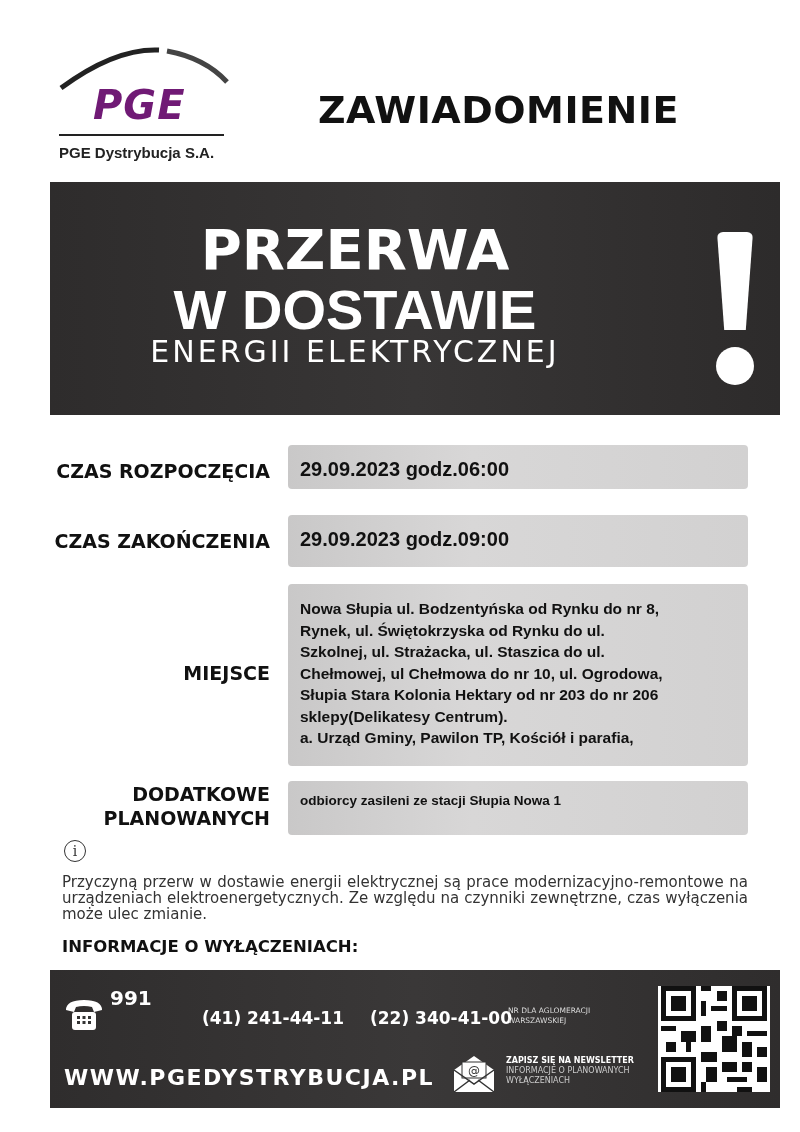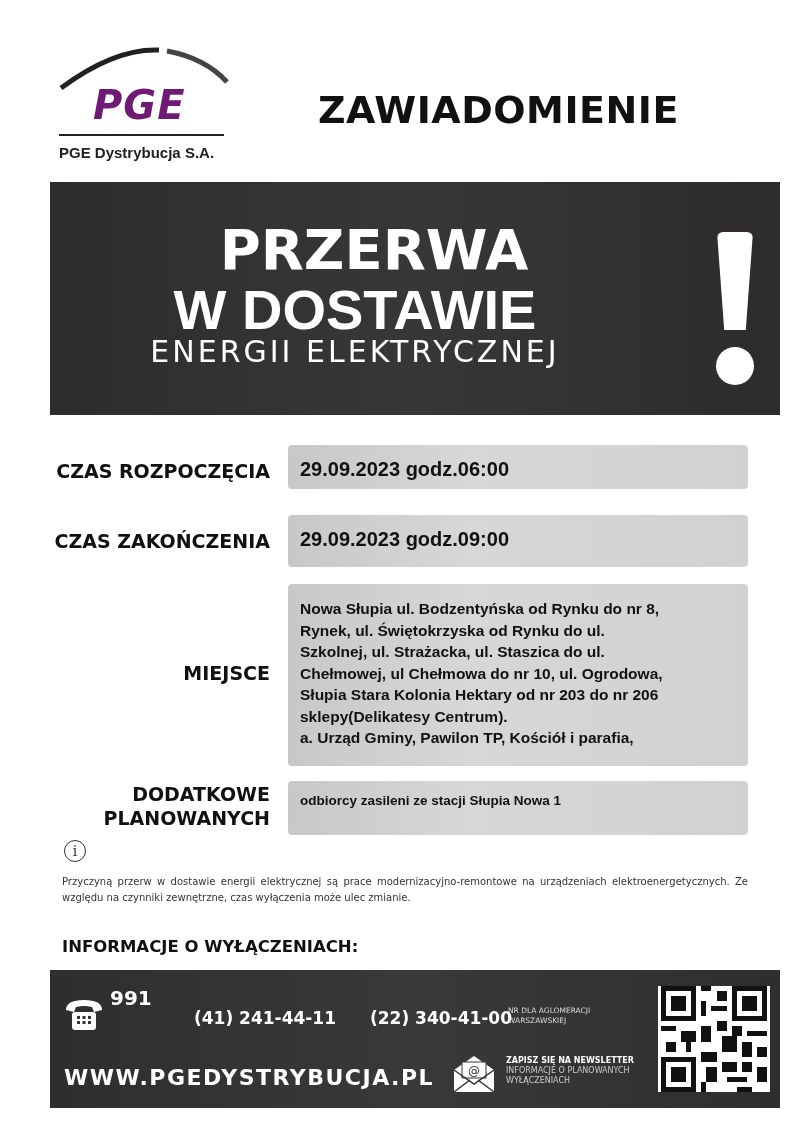--- a/index.html
+++ b/index.html
@@ -4,36 +4,36 @@
 <style>
   html,body{margin:0;padding:0;}
   body{width:800px;height:1132px;background:#fff;position:relative;overflow:hidden;font-family:"Liberation Sans",sans-serif;color:#111;}
   .logo{position:absolute;left:55px;top:40px;width:175px;height:130px;}
   .logo-arc{position:absolute;left:0;top:0;}
   .logo-text{position:absolute;left:38px;top:42px;font-family:"DejaVu Sans",sans-serif;font-size:40px;font-weight:bold;font-style:italic;letter-spacing:1px;color:#701a75;}
   .logo-line{position:absolute;left:4px;top:94px;width:165px;height:2px;background:#222;}
   .logo-sub{position:absolute;left:4px;top:104px;font-size:15px;font-weight:bold;color:#222;}
   .title{position:absolute;left:318px;top:88px;font-family:"DejaVu Sans",sans-serif;font-weight:bold;font-size:38px;letter-spacing:0.5px;color:#111;}
   .banner{position:absolute;left:50px;top:182px;width:730px;height:233px;background:linear-gradient(90deg,#2e2c2c,#383636 50%,#2d2b2b);}
-  .banner .l1{position:absolute;left:0;width:610px;text-align:center;top:38px;color:#fff;font-family:"DejaVu Sans",sans-serif;font-weight:bold;font-size:56px;line-height:60px;padding-left:19px;}
+  .banner .l1{position:absolute;left:0;width:610px;text-align:center;top:38px;color:#fff;font-family:"DejaVu Sans",sans-serif;font-weight:bold;font-size:56px;line-height:60px;}
   .banner .l2{position:absolute;left:0;width:610px;text-align:center;top:98px;color:#fff;font-family:Liberation Sans, sans-serif;font-weight:bold;font-size:56px;line-height:60px;}
   .banner .l3{position:absolute;left:0;width:610px;text-align:center;top:152px;color:#fff;font-family:"DejaVu Sans",sans-serif;font-size:30px;letter-spacing:3px;}
   .excl{position:absolute;left:655px;top:50px;width:58px;height:175px;}
   .excl .bar{position:absolute;left:12px;top:0;width:36px;height:98px;background:#fff;border-radius:6px;clip-path:polygon(0 0,100% 0,80% 100%,20% 100%);}
   .excl .dot{position:absolute;left:11px;top:115px;width:38px;height:38px;background:#fff;border-radius:50%;}
   .row-label{position:absolute;right:530px;font-family:"DejaVu Sans",sans-serif;font-weight:bold;font-size:19px;color:#111;text-align:right;}
   .field{position:absolute;left:288px;width:460px;background:linear-gradient(90deg,#c9c8c8,#d8d7d7 40%,#d2d1d1);border-radius:4px;}
   .field .v{position:absolute;left:12px;font-weight:bold;color:#111;}
   .info-icon{position:absolute;left:64px;top:840px;width:20px;height:20px;border:1.5px solid #333;border-radius:50%;text-align:center;font-family:"DejaVu Serif",serif;font-size:14px;line-height:20px;color:#333;}
-  .note{position:absolute;left:62px;top:874px;width:686px;font-family:"DejaVu Sans",sans-serif;font-size:10px;line-height:16px;color:#333;text-align:justify;}
+  .note{position:absolute;left:62px;top:874px;width:686px;font-family:"DejaVu Sans",sans-serif;font-size:15px;line-height:16px;color:#333;text-align:justify;}
   .info-head{position:absolute;left:62px;top:937px;font-family:"DejaVu Sans",sans-serif;font-weight:bold;font-size:16.5px;color:#111;}
   .footer{position:absolute;left:50px;top:970px;width:730px;height:138px;background:linear-gradient(90deg,#2f2d2d,#3a3838 50%,#2f2d2d);color:#fff;}
   .f-phone-icon{position:absolute;left:14px;top:28px;}
   .f-991{position:absolute;left:60px;top:16px;font-family:"DejaVu Sans",sans-serif;font-weight:bold;font-size:20px;}
-  .f-n1{position:absolute;left:144px;top:38px;font-family:"DejaVu Sans",sans-serif;font-weight:bold;font-size:17px;}
+  .f-n1{position:absolute;left:152px;top:38px;font-family:"DejaVu Sans",sans-serif;font-weight:bold;font-size:17px;}
   .f-n2{position:absolute;left:320px;top:38px;font-family:"DejaVu Sans",sans-serif;font-weight:bold;font-size:17px;}
   .f-n2note{position:absolute;left:458px;top:36px;font-family:"DejaVu Sans",sans-serif;font-size:7.5px;line-height:10px;color:#ddd;}
   .f-web{position:absolute;left:14px;top:95px;font-family:"DejaVu Sans",sans-serif;font-weight:bold;font-size:22px;letter-spacing:1.5px;}
   .f-mail{position:absolute;left:402px;top:84px;}
   .f-news{position:absolute;left:456px;top:86px;font-family:"DejaVu Sans",sans-serif;font-size:8px;line-height:10px;color:#ccc;}
   .f-news b{color:#fff;}
   .qr{position:absolute;left:608px;top:16px;width:112px;height:106px;background:#fff;}
 </style>
 </head>
 <body>

